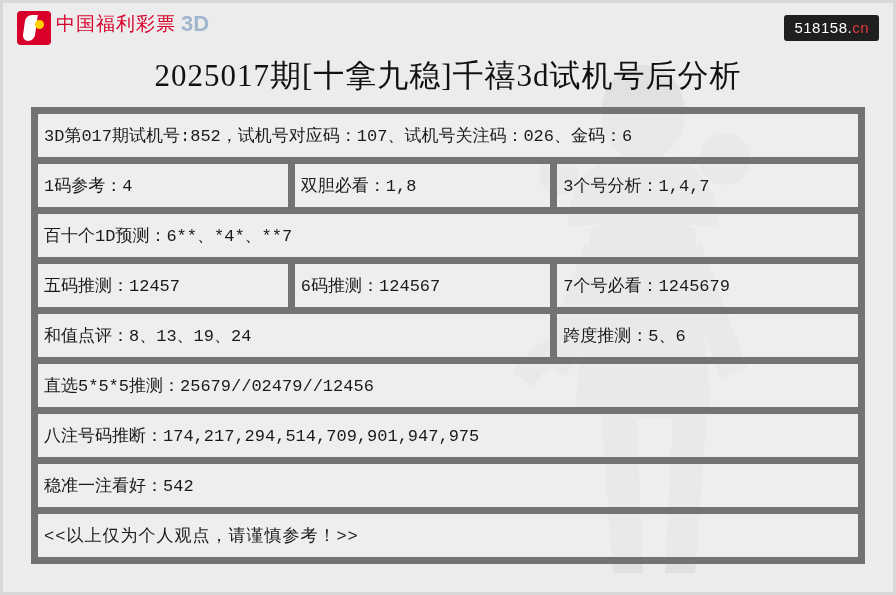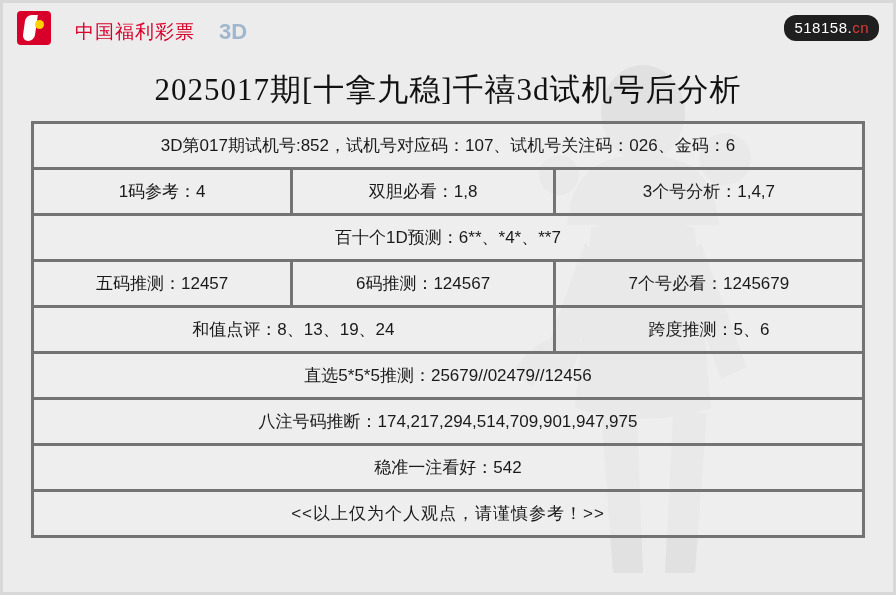--- a/index.html
+++ b/index.html
@@ -37,22 +37,22 @@
     position: relative;
     z-index: 2;
     height: 50px;
     display: flex;
     align-items: center;
     padding: 0 14px;
     box-sizing: border-box;
   }
   .logo-wrap {
     display: flex;
-    align-items: flex-end;
-    gap: 24px;
+    align-items: flex-start;
+    gap: 5px;
   }
   .logo-mark {
     width: 34px;
     height: 34px;
     border-radius: 4px;
     background: #d8002a;
     position: relative;
     display: inline-block;
     overflow: hidden;
   }
@@ -90,50 +90,50 @@
     color: #9fb6cc;
     letter-spacing: 0px;
   }
   .brand-badge {
     margin-left: auto;
     background: #1f1f1f;
     color: #ffffff;
     font-family: "Liberation Sans", sans-serif;
     font-size: 15px;
     padding: 4px 10px 5px 10px;
-    border-radius: 12px;
+    border-radius: 3px;
     letter-spacing: 0.5px;
   }
   .brand-badge .suffix { color: #e03a3a; }
   .title {
     position: relative;
     z-index: 2;
     text-align: center;
     font-size: 31px;
     color: #111111;
     letter-spacing: 1px;
-    margin: 16px 0 10px 0;
+    margin: 2px 0 10px 0;
     font-family: "Liberation Serif", serif;
   }
   .table {
     position: relative;
     z-index: 2;
     margin: 0 28px;
     border-collapse: collapse;
     width: calc(100% - 56px);
     background: transparent;
   }
   .table td {
-    border: 3px solid #737373;
-    text-align: center;
+    border: 7px solid #737373;
+    text-align: left;
     font-size: 17px;
     color: #1a1a1a;
     height: 39px;
     padding: 2px 6px;
-    font-family: Liberation Sans, sans-serif;
+    font-family: Liberation Mono, monospace;
     background: rgba(240,240,240,0.55);
   }
   .footnote {
     font-size: 16.5px;
     letter-spacing: 1px;
   }
 </style>
 </head>
 <body>
 

